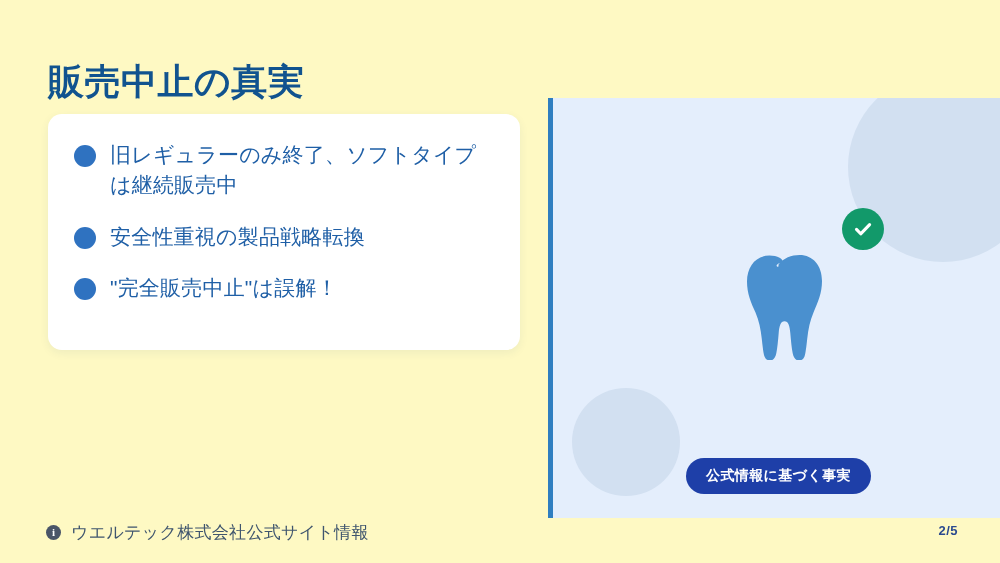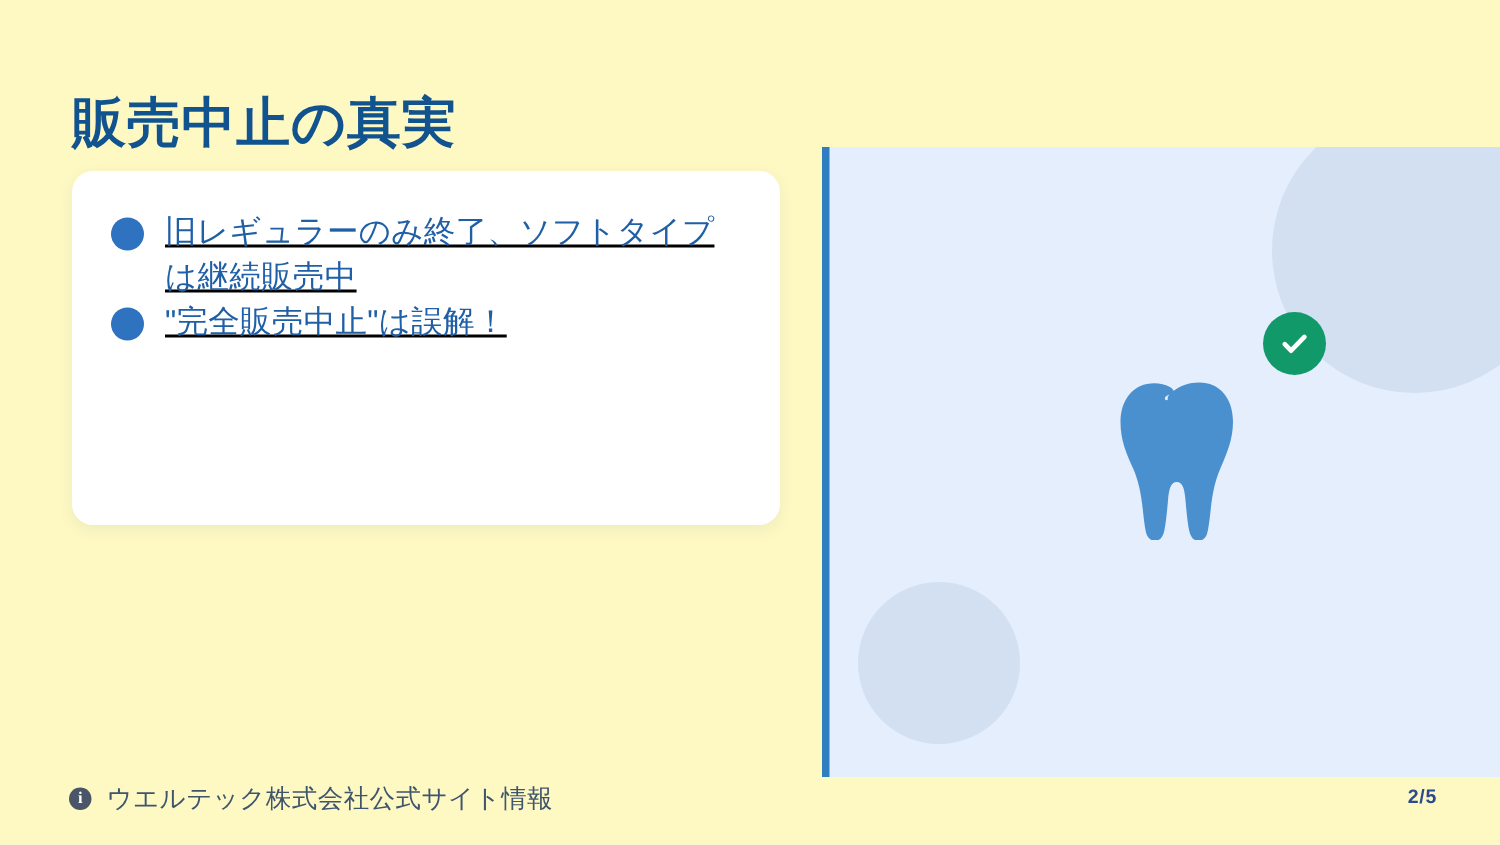--- a/index.html
+++ b/index.html
@@ -43,21 +43,21 @@
     height: 236px;
     background: #ffffff;
     border-radius: 14px;
     box-shadow: 0 3px 10px rgba(30, 70, 130, 0.07);
     box-sizing: border-box;
     padding: 26px 26px 18px 26px;
   }
   .bullet-list {
     display: flex;
     flex-direction: column;
-    text-decoration: underline;
+    gap: 22px;
   }
   .bullet-item {
     display: flex;
     align-items: flex-start;
     gap: 14px;
   }
   .bullet-dot {
     flex: 0 0 auto;
     width: 22px;
     height: 22px;
@@ -198,20 +198,24 @@
   <h1 class="slide-title">販売中止の真実</h1>
 
   <div class="bullet-card">
     <div class="bullet-list">
 
       <div class="bullet-item">
         <span class="bullet-dot"></span>
         <span class="bullet-text">旧レギュラーのみ終了、ソフトタイプは継続販売中</span>
       </div>
 
+      <div class="bullet-item">
+        <span class="bullet-dot"></span>
+        <span class="bullet-text">安全性重視の製品戦略転換</span>
+      </div>
 
       <div class="bullet-item">
         <span class="bullet-dot"></span>
         <span class="bullet-text">"完全販売中止"は誤解！</span>
       </div>
 
     </div>
   </div>
 
   <div class="visual-panel">
@@ -225,20 +229,21 @@
         <path d="M44.5 10.5c5-6.5 13-9.5 21-9.5 13.5 0 22.5 10.5 22.5 26 0 12-4 21-8.5 31.5-3.5 8.2-5.2 16.5-6.3 26.5-0.8 7.4-1.6 14.5-2.6 17.2-1.1 3-3.2 4.3-5.6 4.3-3.2 0-5.3-2.3-6.3-7.2-1-4.8-1.7-12-2.4-20.2-0.6-7.2-1.9-11.8-5.8-11.8s-5.2 4.6-5.8 11.8c-0.7 8.2-1.4 15.4-2.4 20.2-1 4.9-3.1 7.2-6.3 7.2-2.4 0-4.5-1.3-5.6-4.3-1-2.7-1.8-9.8-2.6-17.2-1.1-10-2.8-18.3-6.3-26.5C17 48.5 13 39.5 13 27.5 13 12 22 1.5 35.5 1.5c3.9 0 7.3 0.8 10.1 2.3 2.2 1.2 3.4 2.6 2.4 3.8-0.9 1-2.6 1.4-4.1 2.3-1.3 0.8-1.7 1.8-0.9 2.6 0.6 0.6 1.1 0.4 1.5-0.2z" fill="#4a90cf"></path>
       </svg>
     </div>
 
     <div class="check-badge">
       <svg viewBox="0 0 24 24" width="24" height="24" aria-hidden="true">
         <path d="M5.5 12.4l4.2 4.4L18.6 7.6" fill="none" stroke="#ffffff" stroke-width="3.1" stroke-linecap="round" stroke-linejoin="round"></path>
       </svg>
     </div>
 
+    <div class="panel-badge">公式情報に基づく事実</div>
   </div>
 
   <div class="footer">
     <div class="footer-source">
       <span class="info-icon">i</span>
       <span class="footer-source-text">ウエルテック株式会社公式サイト情報</span>
     </div>
     <div class="page-number">2/5</div>
   </div>
 

